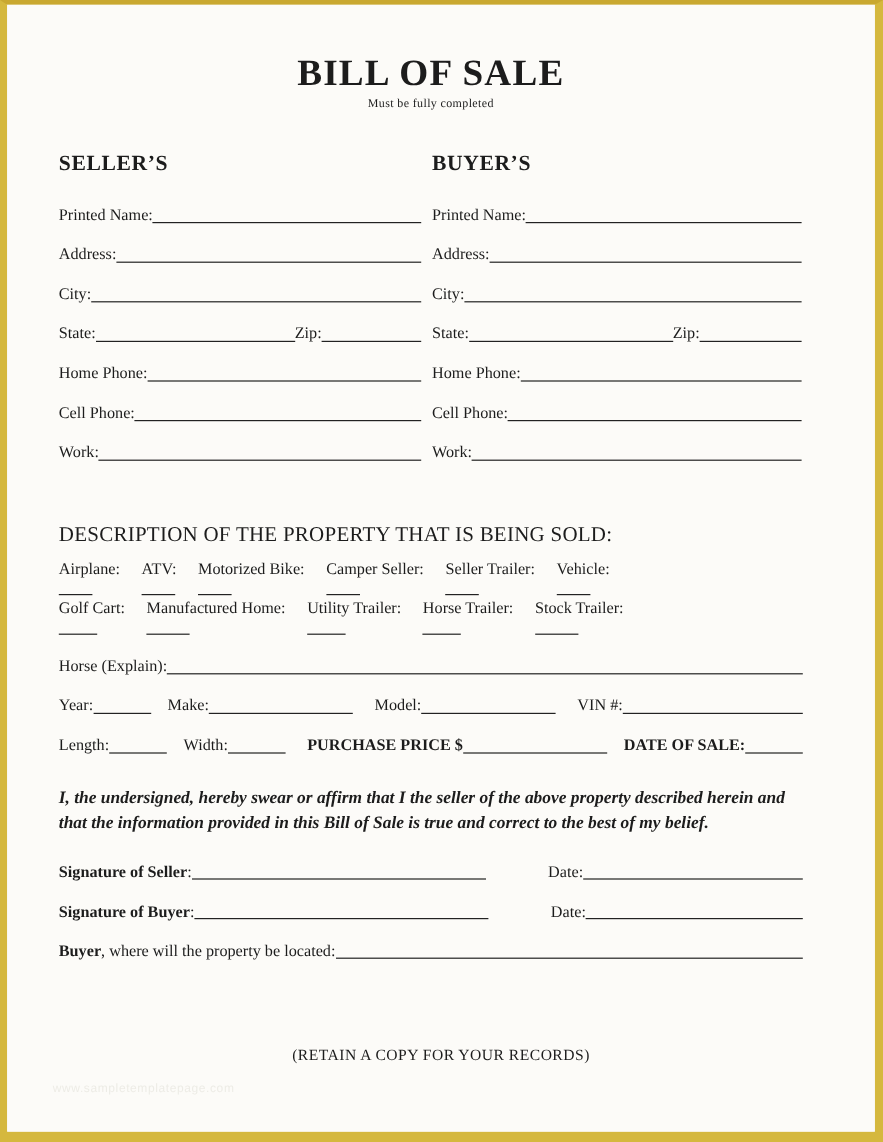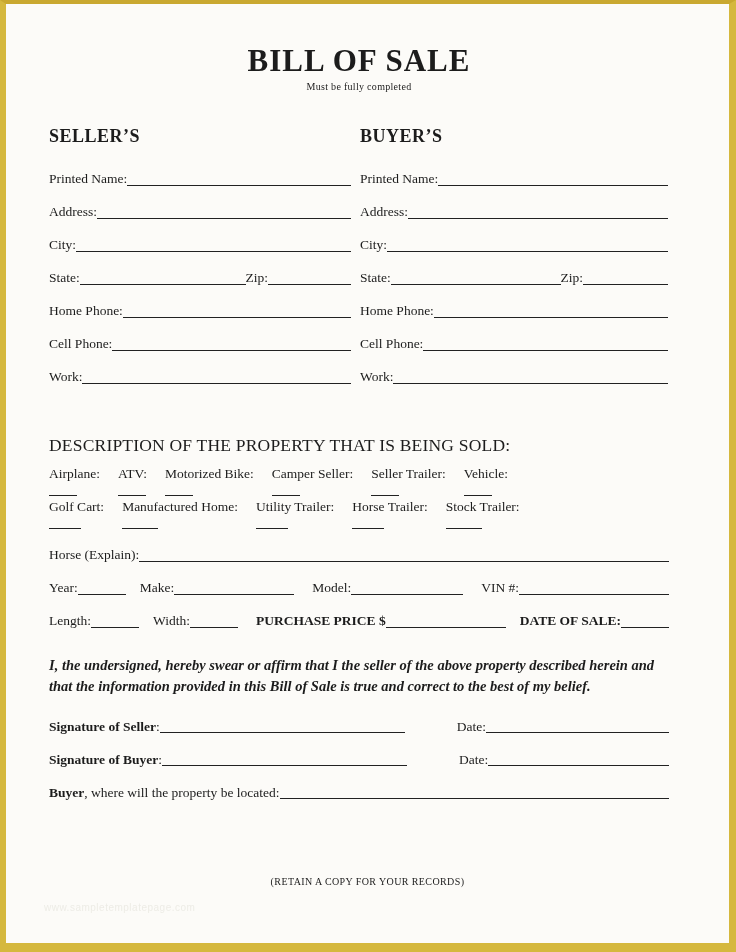--- a/index.html
+++ b/index.html
@@ -107,21 +107,21 @@
     font-size:13.5px;
   }
   .sig-line { width:245px; flex:none; border-bottom:1.4px solid #222; margin-bottom:1px; height:14px; }
   .sig-spacer { width:52px; flex:none; }
   
   .retain-note {
     position:absolute;
     left:0; right:0;
     bottom:56px;
     text-align:center;
-    font-size:10px;
+    font-size:13px;
     letter-spacing:0.4px;
   }
   .watermark {
     position:absolute;
     left:38px;
     bottom:30px;
     font-size:10px;
     font-family:"Liberation Sans", sans-serif;
     color:#edece6;
     letter-spacing:0.5px;

